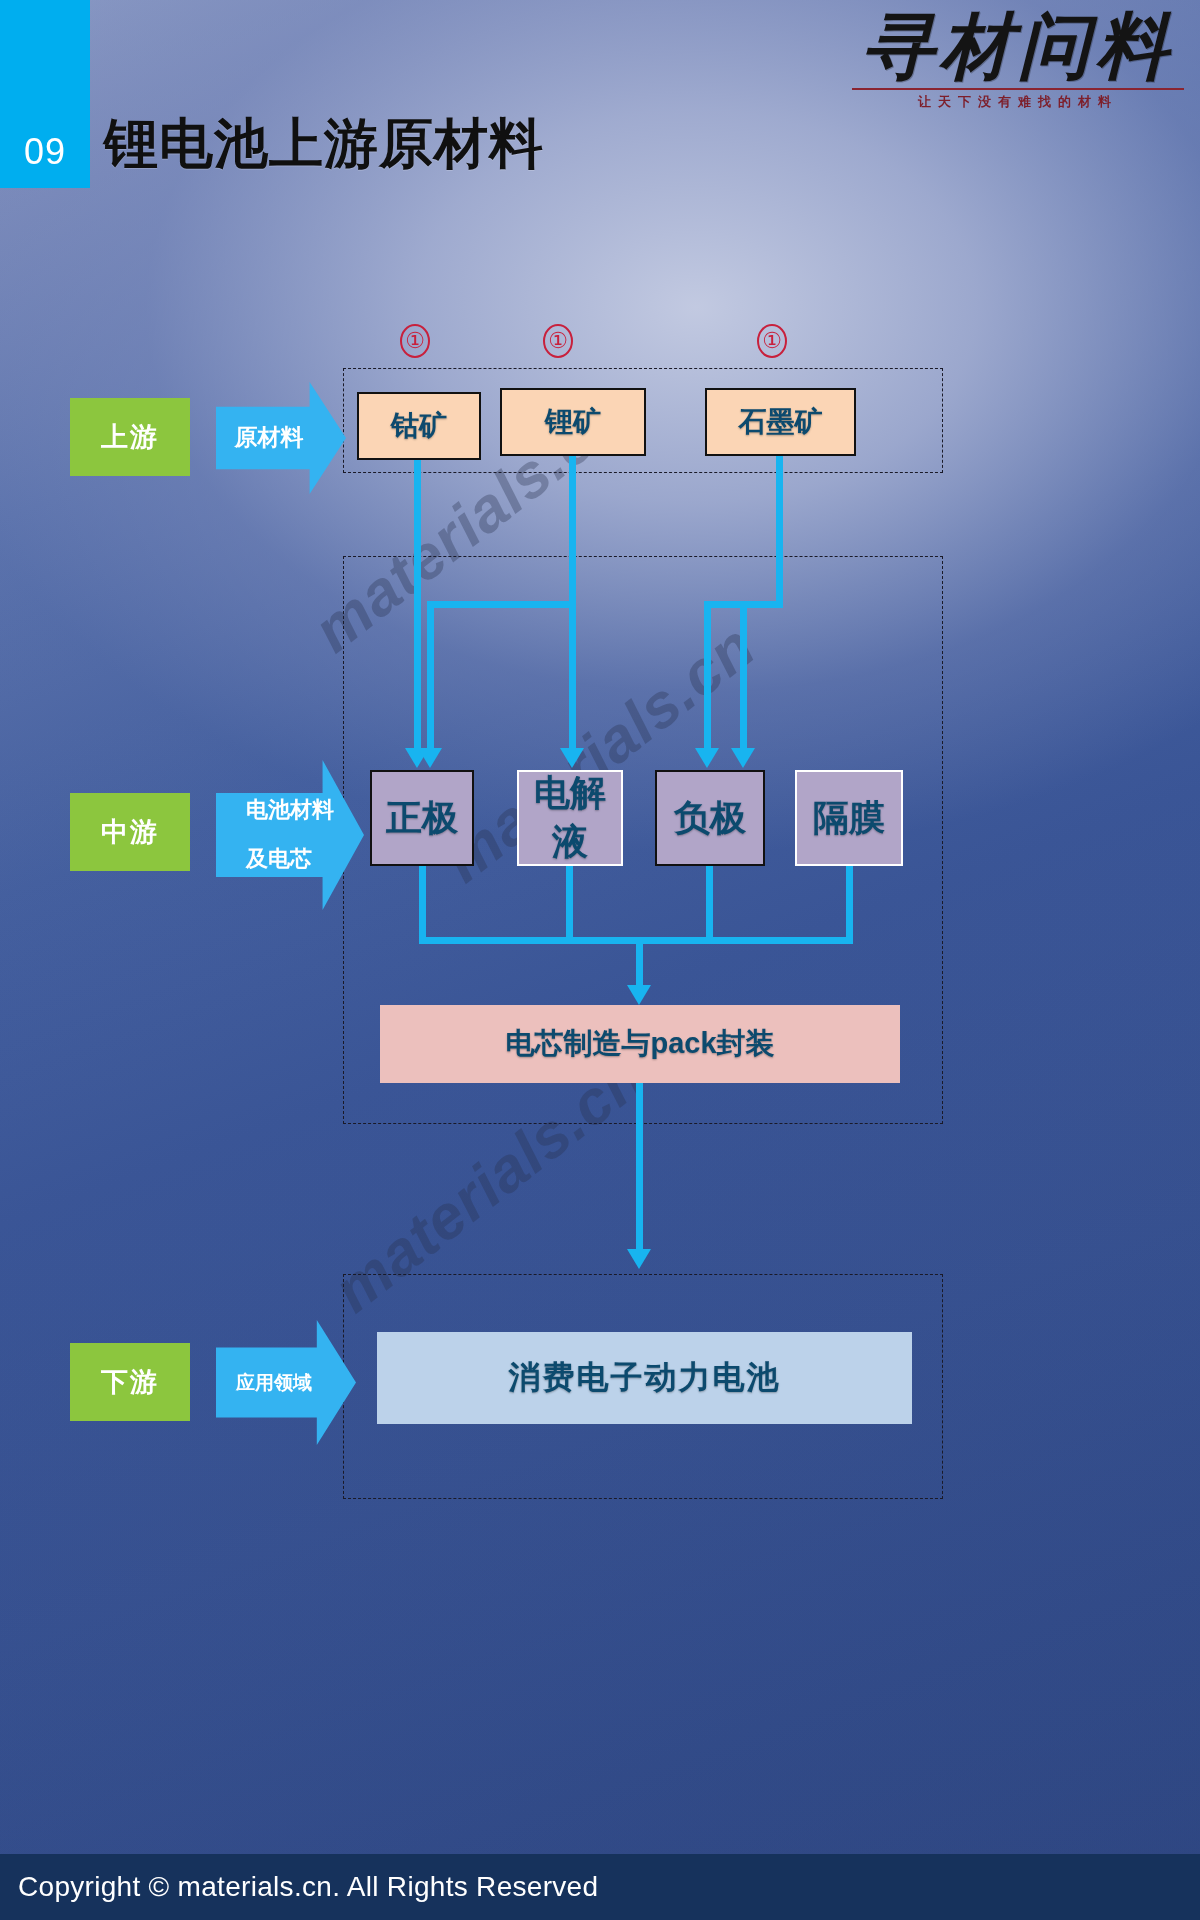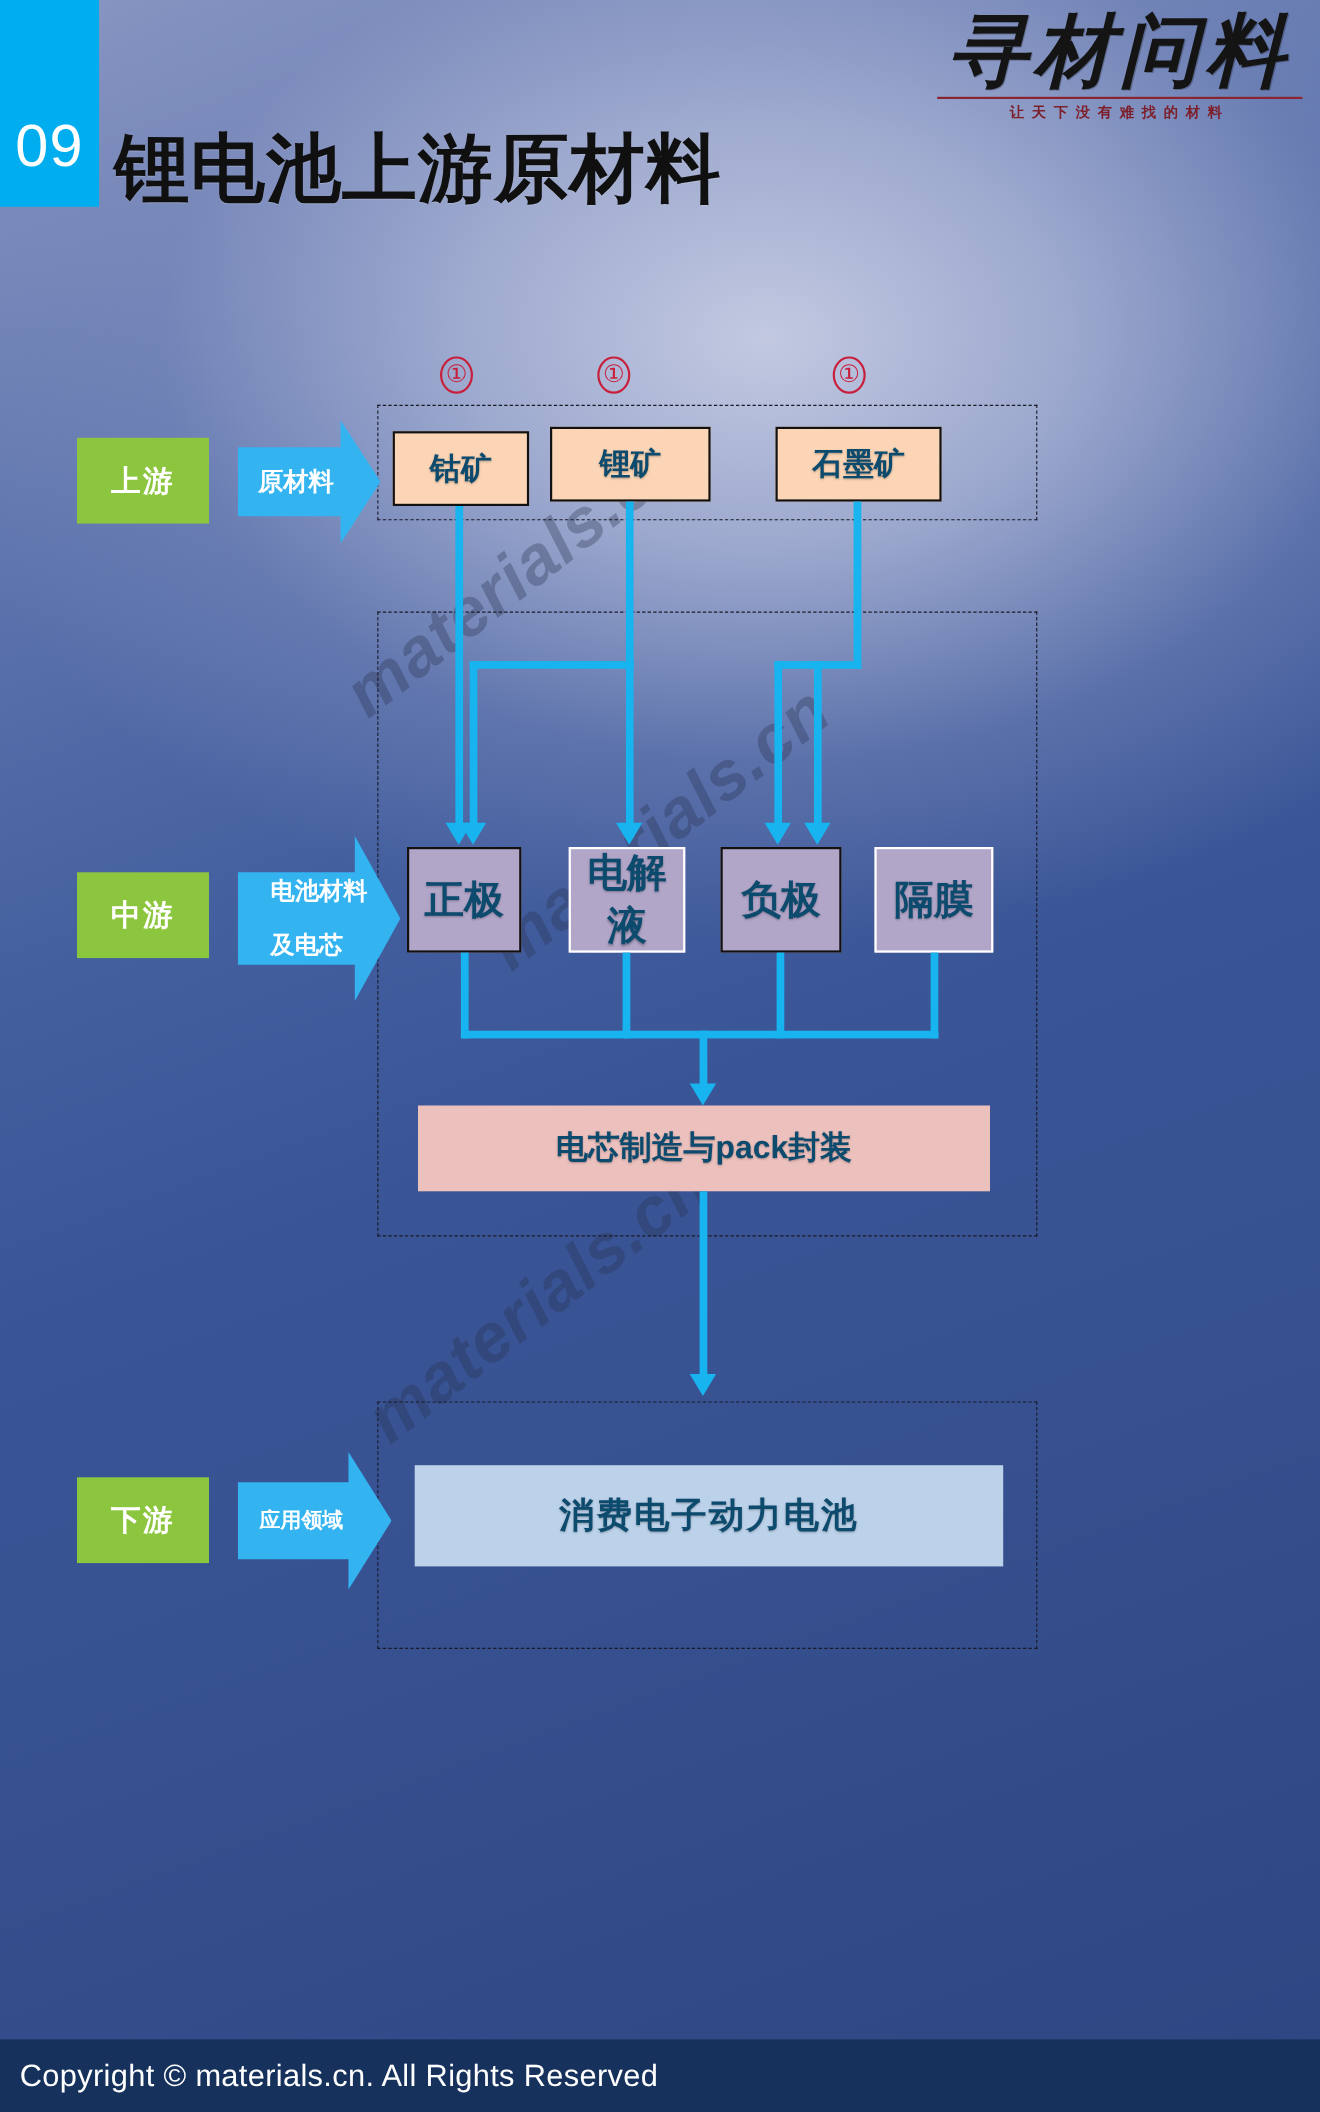--- a/index.html
+++ b/index.html
@@ -25,30 +25,30 @@
   
   .header { position: absolute; left: 0; top: 0; width: 1200px; height: 195px; }
   .idx-chip {
     position: absolute; left: 0; top: 0;
     width: 90px; height: 188px;
     background: #00aeef;
     display: flex; align-items: flex-end; justify-content: center;
   }
   .idx-num {
     color: #ffffff;
-    font-size: 54px;
+    font-size: 36px;
     font-weight: 400;
     line-height: 1;
-    padding-bottom: 28px;
+    padding-bottom: 18px;
     letter-spacing: 1px;
   }
   .page-title {
     position: absolute; left: 104px; top: 108px;
     color: #101010;
-    font-size: 68px;
+    font-size: 54px;
     font-weight: bold;
     letter-spacing: 1px;
     white-space: nowrap;
     text-shadow: 0 1px 0 rgba(255,255,255,0.18);
     text-align: center;
   }
 
   
   .brand { position: absolute; right: 12px; top: 6px; width: 340px; text-align: center; }
   .brand-name {

